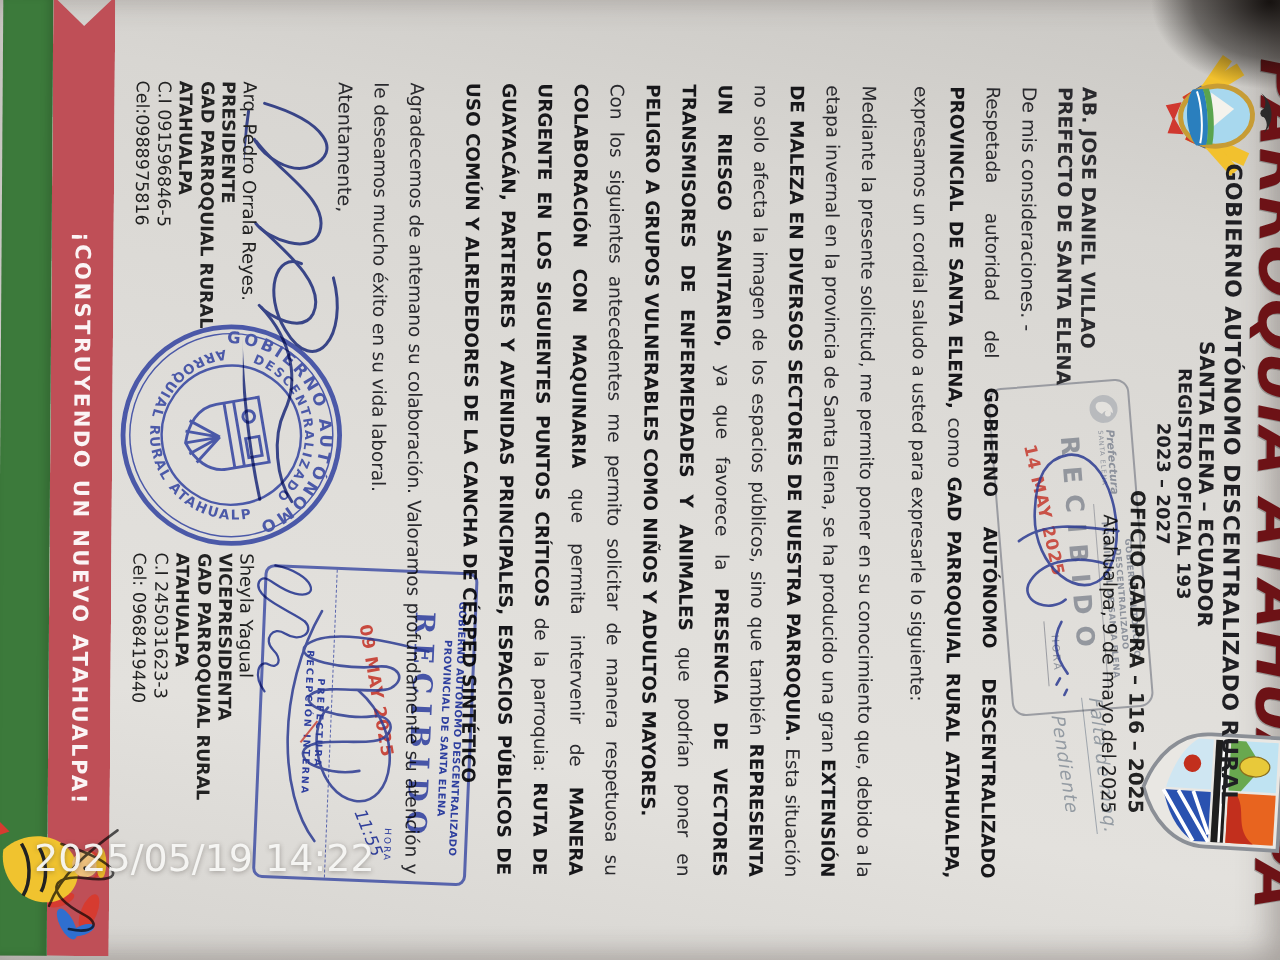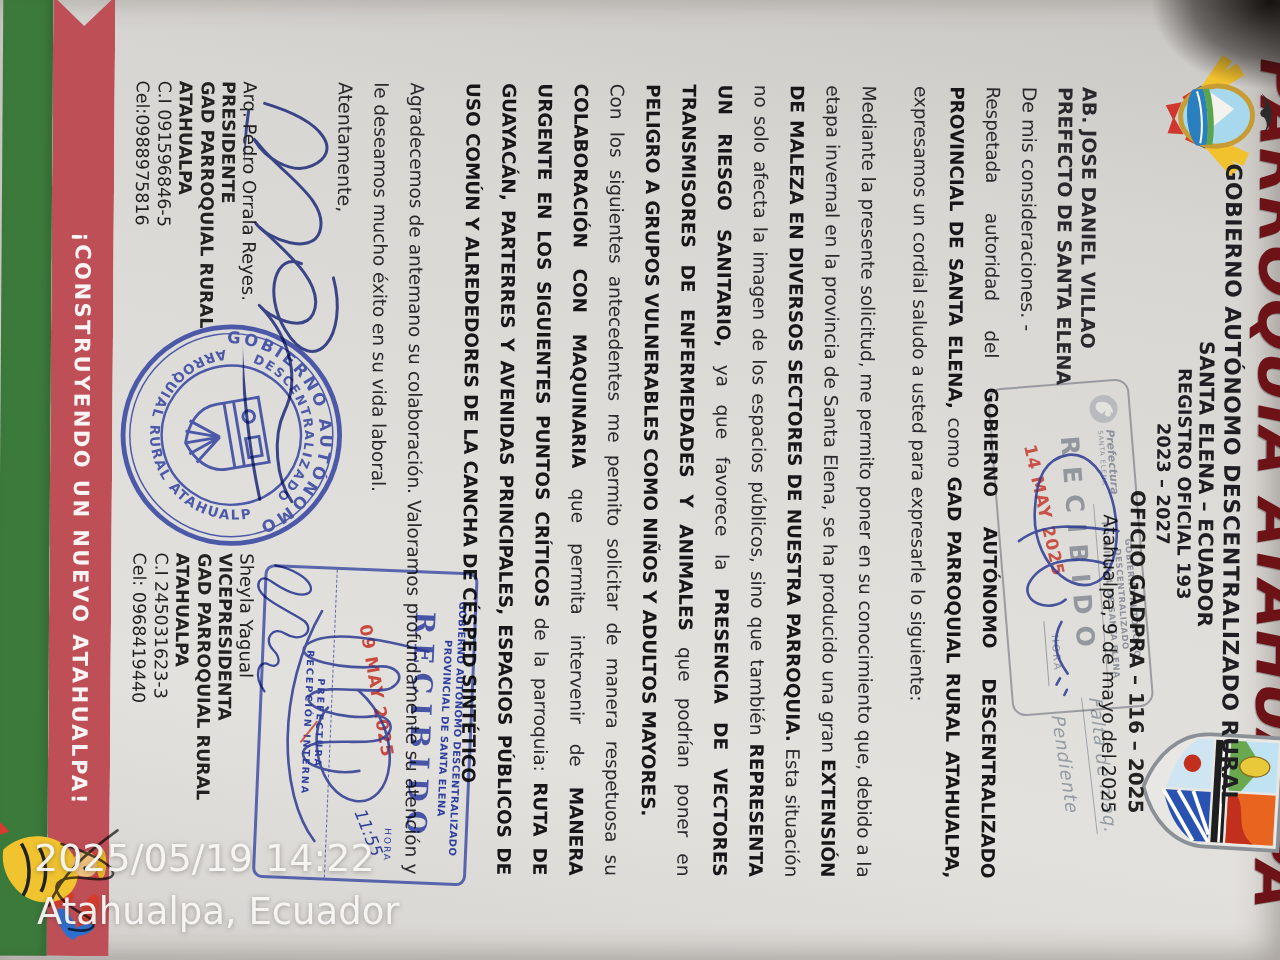--- a/index.html
+++ b/index.html
@@ -327,15 +327,14 @@
           <path d="M8,28 C30,58 52,84 84,96"></path>
         </g>
       </svg>
 
     </div>
   </div>
 
   <div class="corner-shadow"></div>
 
   <div class="overlay-ts ts1">2025/05/19 14:22</div>
-  <div class="overlay-ts ts2">Atahualpa, Ecuador</div>
 
 </div>
 
 </body></html>

